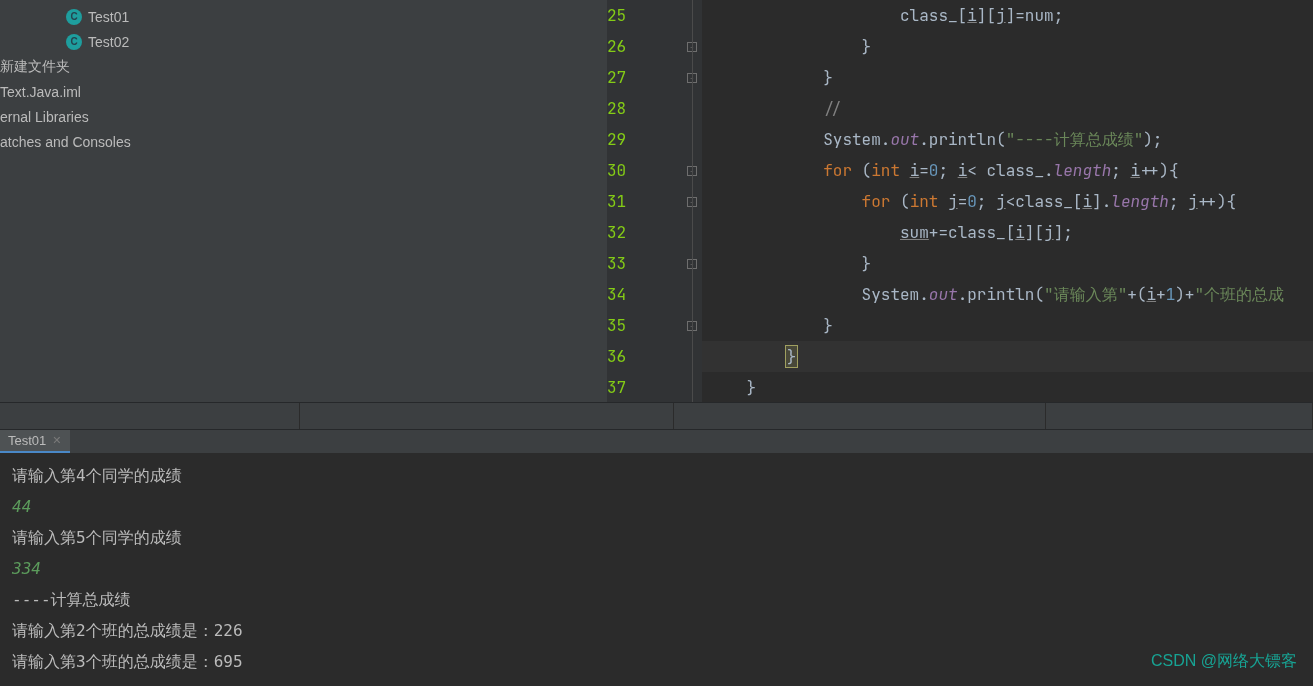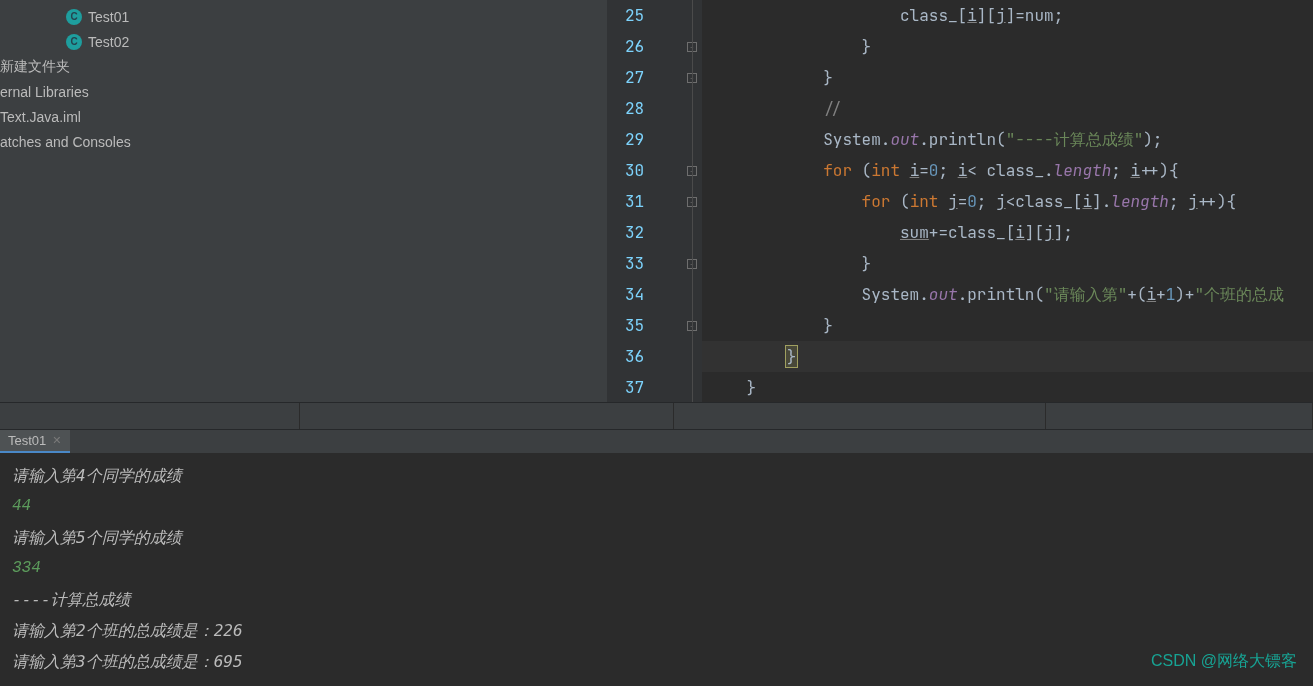--- a/index.html
+++ b/index.html
@@ -13,21 +13,21 @@
   position: relative;
 }
 .main-split { display: flex; height: 402px; }
 .sidebar { width: 607px; background: #3c3f41; overflow: hidden; }
 .tree { padding-top: 4px; font-size: 14px; }
 .tree-row { display: flex; align-items: center; height: 25px; padding-left: 8px; gap: 6px; color: #bbbbbb; cursor: pointer; }
 .java-icon { width: 16px; height: 16px; border-radius: 50%; background: #1e9e9e; display: flex; align-items: center; justify-content: center; font-size: 10px; color: #24434f; font-weight: bold; }
 .folder-icon { width: 14px; height: 11px; background: #87939a; border-radius: 1px; position: relative; }
 .folder-icon::before { content: ""; position: absolute; top: -2px; left: 0; width: 6px; height: 2px; background: #87939a; border-radius: 1px 1px 0 0; }
 .editor { flex: 1; background: #2b2b2b; display: flex; font-family: Consolas, "JetBrains Mono", monospace; font-size: 16px; }
-.gutter { width: 75px; background: #313335; color: #7dd3fc; text-align: center; padding-right: 20px; line-height: 31px; padding-top: 0; position: relative; }
+.gutter { width: 75px; background: #313335; color: #84cc16; text-align: left; padding-right: 20px; line-height: 31px; padding-top: 0; position: relative; }
 .gutter-line { height: 31px; }
 .fold-col { width: 20px; background: #313335; position: relative; line-height: 31px; }
 .fold-mark { height: 31px; display: flex; align-items: center; justify-content: center; }
 .fold-mark span { width: 10px; height: 10px; border: 1px solid #6e6e6e; display: inline-flex; align-items: center; justify-content: center; font-size: 8px; color: #6e6e6e; line-height: 1; }
 .vline { position: absolute; left: 50%; top: 0; bottom: 0; width: 1px; background: #4b4b4b; }
 .code { flex: 1; line-height: 31px; white-space: pre; position: relative; }
 .code-line { height: 31px; padding-left: 6px; }
 .hl-line { background: #323232; }
 .caret-brace { border: 1px solid #a0a060; background: rgba(200,200,100,0.15); padding: 0 1px; }
 .kw { color: #cc7832; }
@@ -37,46 +37,46 @@
 .cm { color: #808080; }
 .ident { color: #a9b7c6; }
 .under { text-decoration: underline; text-decoration-color: #808080; }
 .divider-v { height: 28px; background: #3c3f41; border-top: 1px solid #26282a; border-bottom: 1px solid #26282a; display: flex; }
 .div-seg { border-right: 1px solid #2b2b2b; }
 .tab-bar { height: 24px; background: #3c3f41; display: flex; align-items: stretch; border-bottom: 1px solid #2b2b2b; }
 .tab { display: flex; align-items: center; padding: 0 8px; gap: 6px; font-size: 13px; color: #bbbbbb; border-bottom: 2px solid #4a88c7; background: #4e5254; }
 .tab .close { color: #7a7a7a; font-size: 11px; }
 .console { background: #2b2b2b; font-family: Consolas, monospace; font-size: 16px; line-height: 31px; padding-left: 12px; padding-top: 6px; }
 .console .row { height: 31px; white-space: pre; }
-.cout { color: #bbbbbb; font-style: italic; }
-.cin { color: #5c9c5c; font-style: italic; font-family: Liberation Mono, monospace; }
+.cout { color: #bbbbbb; }
+.cin { color: #5c9c5c; font-style: italic; }
 .watermark { position: absolute; right: 16px; bottom: 14px; color: #14b8a6; font-size: 16px; font-family: "Microsoft YaHei", sans-serif; opacity: 0.85; }
 </style>
 </head>
 <body>
 
 <div class="main-split">
   <div class="sidebar">
     <div class="tree" id="tree">
         <div class="tree-row" style="padding-left: 66px;">
           <span class="java-icon">C</span>
           <span>Test01</span>
         </div>
         <div class="tree-row" style="padding-left: 66px;">
           <span class="java-icon">C</span>
           <span>Test02</span>
         </div>
         <div class="tree-row" style="padding-left: 0px;">
           <span>新建文件夹</span>
         </div>
         <div class="tree-row" style="padding-left: 0px;">
-          <span>ernal Libraries</span>
+          <span>Text.Java.iml</span>
         </div>
         <div class="tree-row" style="padding-left: 0px;">
-          <span>Text.Java.iml</span>
+          <span>ernal Libraries</span>
         </div>
         <div class="tree-row" style="padding-left: 0px;">
           <span>atches and Consoles</span>
         </div>
       </div>
   </div>
   <div class="editor">
     <div class="gutter" id="gutter">
         <div class="gutter-line">25</div>
         <div class="gutter-line">26</div>

